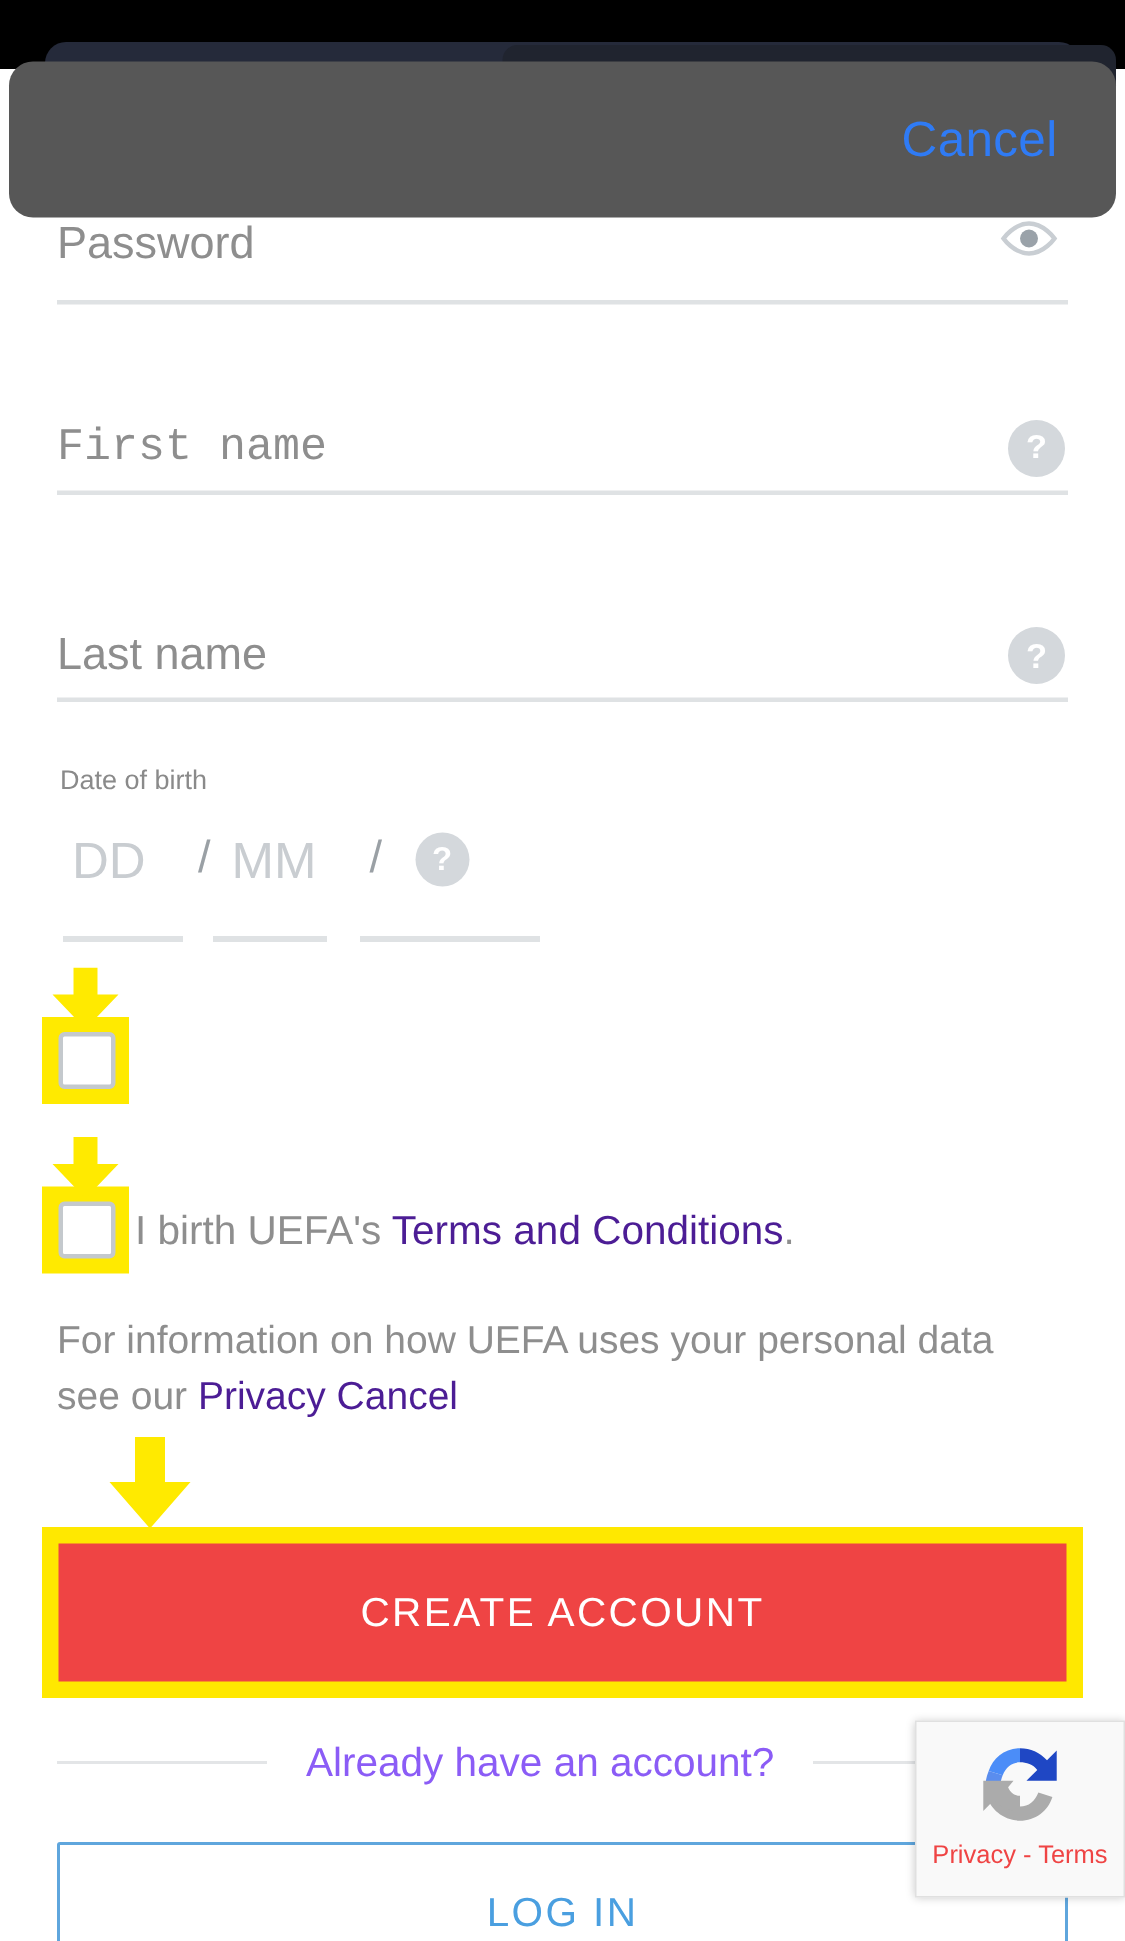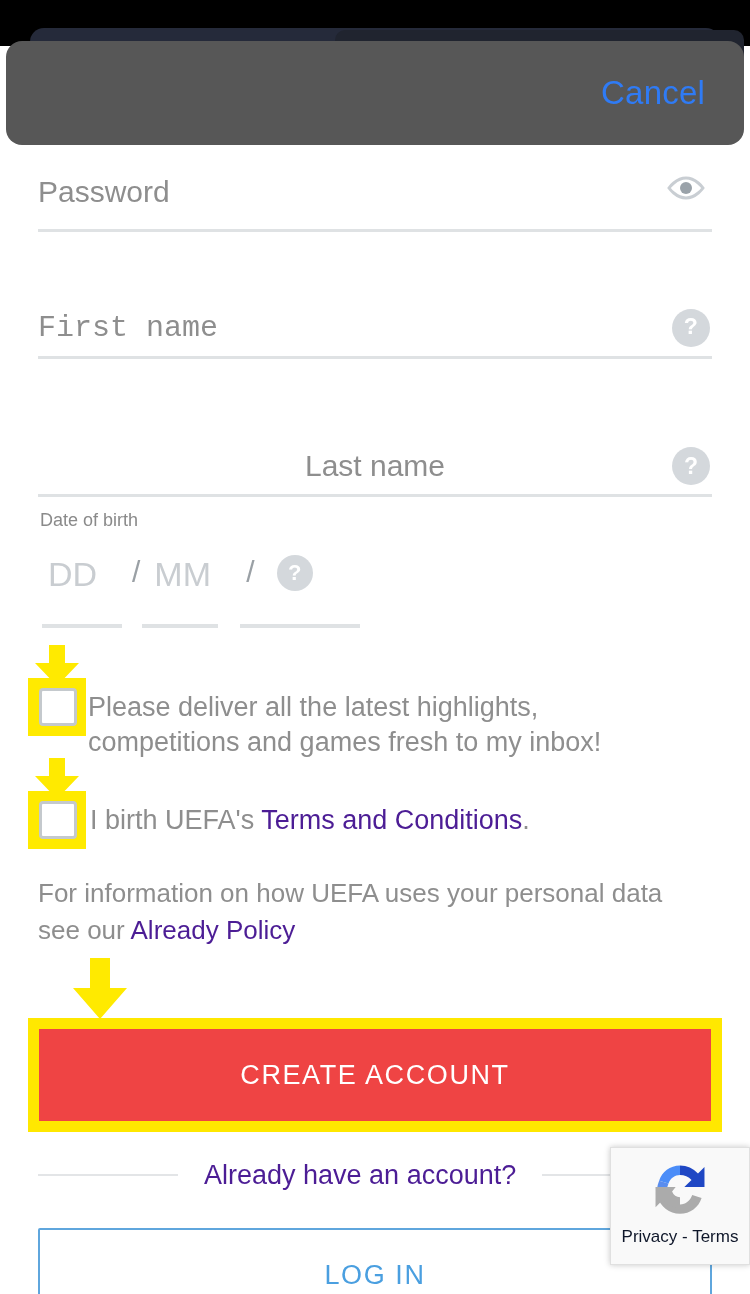--- a/index.html
+++ b/index.html
@@ -61,21 +61,20 @@
     color: #2f7bf5;
     font-size: 33px;
     letter-spacing: 0.2px;
   }
 
   
   .field {
     position: absolute;
     left: 38px;
     width: 674px;
-    margin-top: 29px;
   }
   .field .label {
     color: #8e8e8e;
     font-size: 30px;
     line-height: 34px;
     white-space: nowrap;
   }
   .field .underline {
     position: absolute;
     left: 0;
@@ -188,21 +187,21 @@
     display: flex;
     align-items: center;
   }
   .divider-line {
     height: 2px;
     background: #e3e5e7;
   }
   .divider-line.left { width: 140px; }
   .divider-line.right { flex: 1; }
   .divider-text {
-    color: #4c1d95;
+    color: #8b5cf6;
     font-size: 27px;
     padding: 0 26px;
     white-space: nowrap;
   }
 
   
   .login-btn {
     position: absolute;
     left: 38px; top: 1228px;
     width: 674px; height: 94px;
@@ -231,21 +230,21 @@
     display: flex;
     flex-direction: column;
     align-items: center;
     justify-content: flex-start;
     box-sizing: border-box;
     padding-top: 6px;
   }
   .recaptcha-logo { width: 72px; height: 72px; }
   .recaptcha-links {
     font-size: 17px;
-    color: #0f172a;
+    color: #ef4444;
     margin-top: 1px;
   }
 
   
   .ann { position: absolute; z-index: 60; }
   .ann-fill-box {
     background: #ffea00;
   }
   .ann-frame {
     border: 11px solid #ffe800;
@@ -277,51 +276,47 @@
       </svg>
     </div>
   </div>
 
   <div class="field" style="top:282px;font-family:Liberation Mono, monospace;">
     <div class="label">First name</div>
     <div class="underline" style="top:45px;"></div>
     <div class="field-icon" style="right:2px; top:-2px;">?</div>
   </div>
 
-  <div class="field" style="top:420px;text-align:center;">
+  <div class="field" style="top:420px;">
     <div class="label">Last name</div>
     <div class="underline" style="top:45px;"></div>
     <div class="field-icon" style="right:2px; top:-2px;">?</div>
   </div>
 
   <div class="dob-label">Date of birth</div>
   <div class="dob-row">
     <span class="dob-seg" style="width:70px;">DD</span>
     <span class="dob-slash">/</span>
     <span class="dob-seg" style="width:78px;">MM</span>
     <span class="dob-slash">/</span>
     <span class="field-icon" style="position:relative; margin-left:8px; width:36px; height:36px; font-size:22px;">?</span>
   </div>
   <div class="dob-underline" style="left:42px;  width:80px;"></div>
   <div class="dob-underline" style="left:142px; width:76px;"></div>
   <div class="dob-underline" style="left:240px; width:120px;"></div>
 
   <div class="cb-box" style="left:39px; top:688px;"></div>
-  <div class="cb-text" style="left:88px; top:690px; width:600px;">
-    <span>Please deliver all the latest highlights,</span><br>
-    <span>competitions and games fresh to my inbox!</span>
-  </div>
 
   <div class="cb-box" style="left:39px; top:801px;"></div>
   <div class="cb-text" style="left:90px; top:803px; width:600px;">
     <span>I birth UEFA's </span><span class="link">Terms and Conditions</span><span>.</span>
   </div>
 
   <div class="privacy-p">
-    <span>For information on how UEFA uses your personal data see our </span><span class="link">Already Policy</span>
+    <span>For information on how UEFA uses your personal data see our </span><span class="link">Privacy Cancel</span>
   </div>
 
   <button class="create-btn">CREATE ACCOUNT</button>
 
   <div class="divider-wrap">
     <div class="divider-line left"></div>
     <div class="divider-text">Already have an account?</div>
     <div class="divider-line right"></div>
   </div>
 

